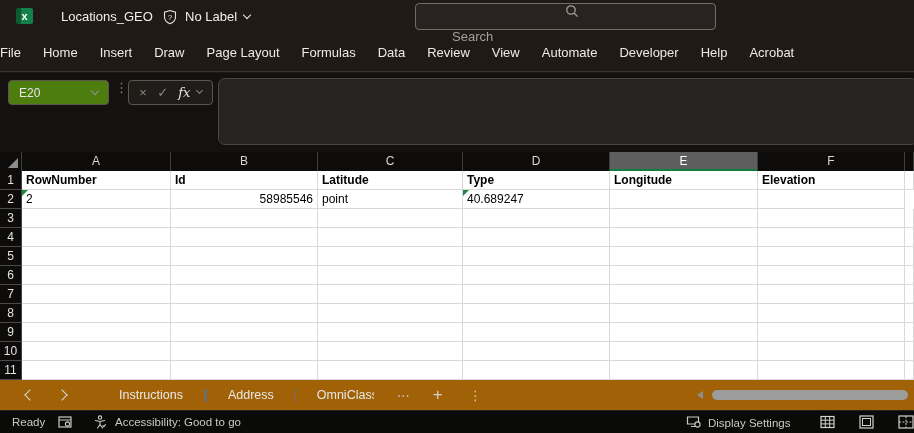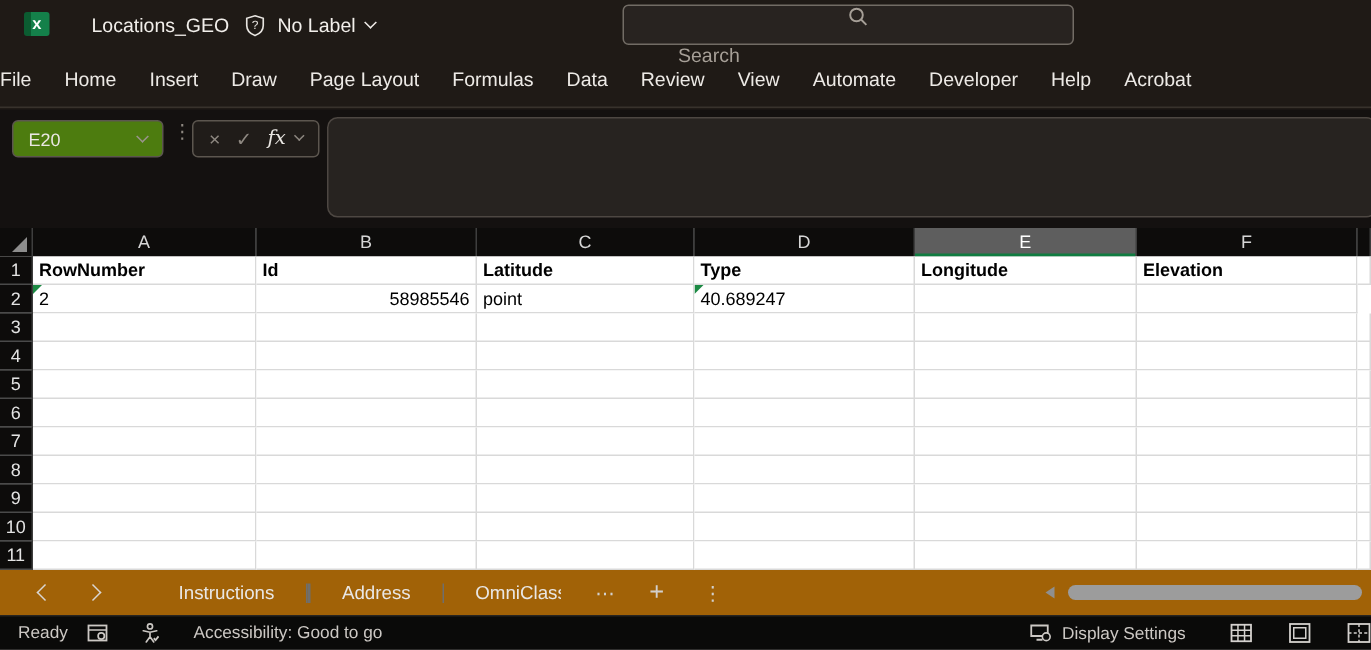--- a/index.html
+++ b/index.html
@@ -84,21 +84,21 @@
                    border-top:4.5px solid transparent; border-bottom:4.5px solid transparent;
                    border-right:6px solid #8f8f8f; }
   .hscroll-thumb { position:absolute; left:712px; top:10px; width:196px; height:10px;
                    background:#9c9c9c; border-radius:5px; }
 
   
   .statusbar { position:absolute; top:410px; left:0; width:100%; height:23px; background:#0a0a09;
                border-top:1px solid #272420; color:#ccc8c4; font-size:11.5px; }
   .sb-ready { position:absolute; left:12px; top:5px; }
   .sb-macro { position:absolute; left:58px; top:4px; }
-  .sb-acc { position:absolute; left:93px; top:4px; display:flex; align-items:center; gap:22px; }
+  .sb-acc { position:absolute; left:93px; top:4px; display:flex; align-items:center; gap:8px; }
   .sb-disp { position:absolute; left:686px; top:4px; display:flex; align-items:flex-end; gap:6px; }
   .sb-view { position:absolute; top:4px; }
   .v-normal { left:820px; } .v-layout { left:859px; } .v-break { left:898px; }
 </style>
 </head>
 <body>
 
 <div id="screen">
 
   <div class="titlebar">

